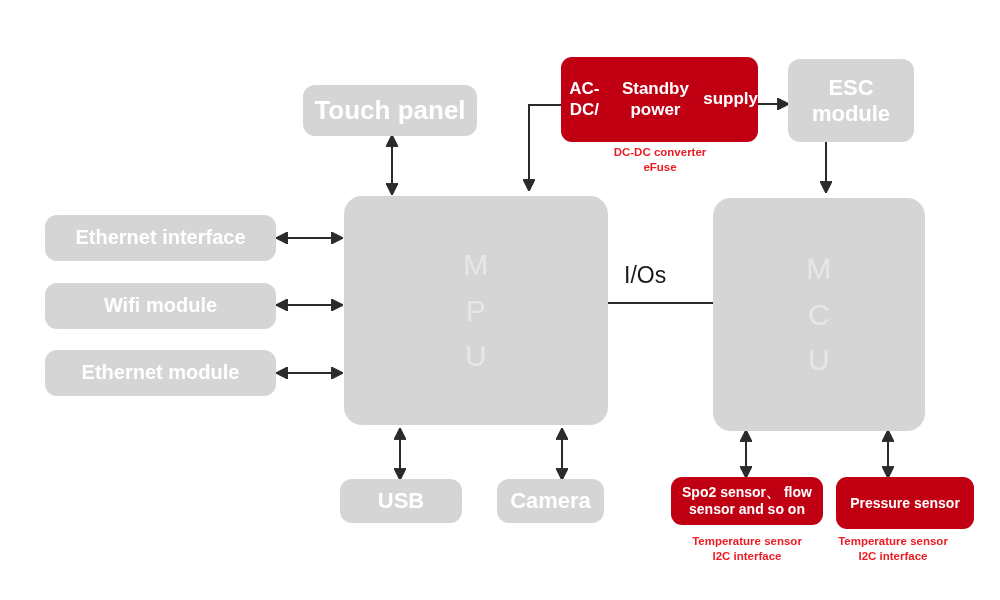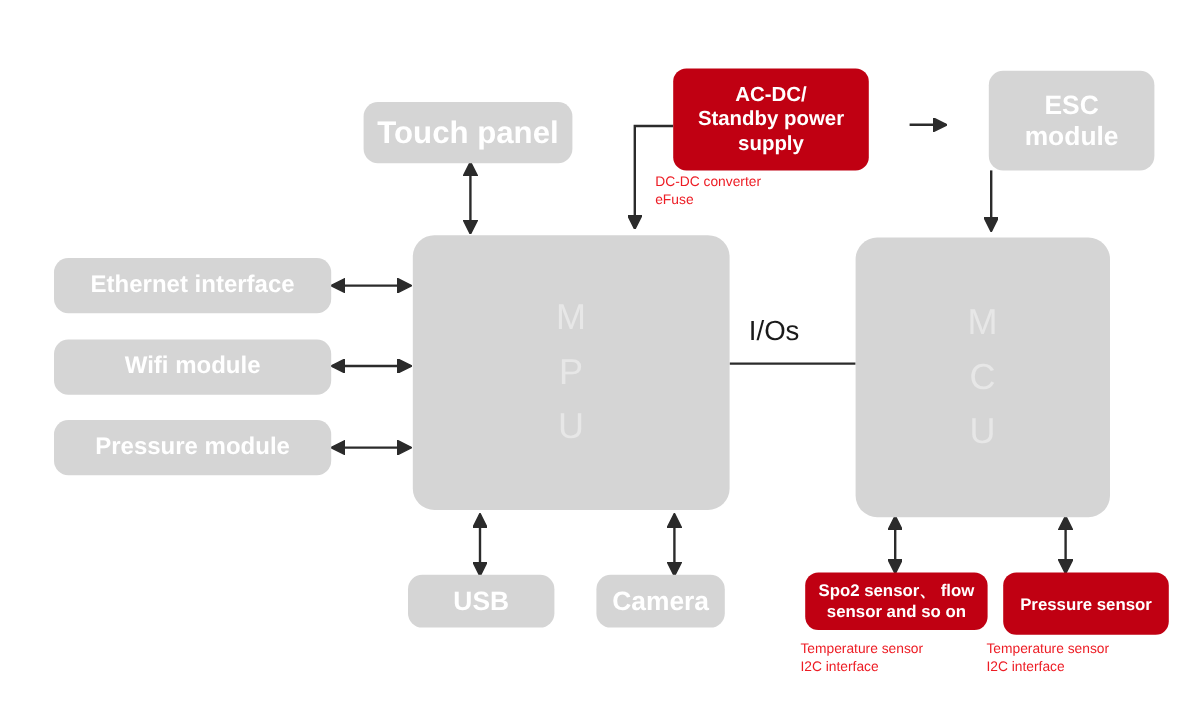--- a/index.html
+++ b/index.html
@@ -52,22 +52,23 @@
   .proc .ltr {
     display: block;
     font-size: 30px;
     line-height: 1.52;
     letter-spacing: 0.5px;
   }
   .caption {
     position: absolute;
     color: #ed1c24;
     font-size: 11.5px;
-    font-weight: normal;
+    font-weight: bold;
     line-height: 1.28;
+    text-align: center;
     z-index: 3;
   }
   .iolabel {
     position: absolute;
     font-size: 23px;
     color: #1a1a1a;
     font-family: "Liberation Sans", sans-serif;
     z-index: 4;
     background: #ffffff;
     padding: 0 4px;
@@ -134,37 +135,37 @@
 
 <div class="node gray" style="left:45px; top:215px; width:231px; height:46px; font-size:20px;">
   <span>Ethernet interface</span>
 </div>
 
 <div class="node gray" style="left:45px; top:283px; width:231px; height:46px; font-size:20px;">
   <span>Wifi module</span>
 </div>
 
 <div class="node gray" style="left:45px; top:350px; width:231px; height:46px; font-size:20px;">
-  <span>Pressure module</span>
+  <span>Ethernet module</span>
 </div>
 
 <div class="node gray" style="left:340px; top:479px; width:122px; height:44px; font-size:22px;">
   <span>USB</span>
 </div>
 
 <div class="node gray" style="left:497px; top:479px; width:107px; height:44px; font-size:22px;">
   <span>Camera</span>
 </div>
 
-<div class="node gray" style="left:788px; top:59px; width:138px; height:83px; font-size:22px; flex-direction:column;margin-left:36px;">
+<div class="node gray" style="left:788px; top:59px; width:126px; height:83px; font-size:22px; flex-direction:column;">
   <span>ESC</span>
   <span>module</span>
 </div>
 
-<div class="node red" style="left:561px; top:57px; width:163px; height:85px; font-size:17px; flex-direction:column;">
+<div class="node red" style="left:561px; top:57px; width:197px; height:85px; font-size:17px; flex-direction:row;">
   <span>AC-DC/</span>
   <span>Standby power</span>
   <span>supply</span>
 </div>
 
 <div class="caption" style="left:546px; top:145px; width:228px;">
   <div>DC-DC converter</div>
   <div>eFuse</div>
 </div>
 

